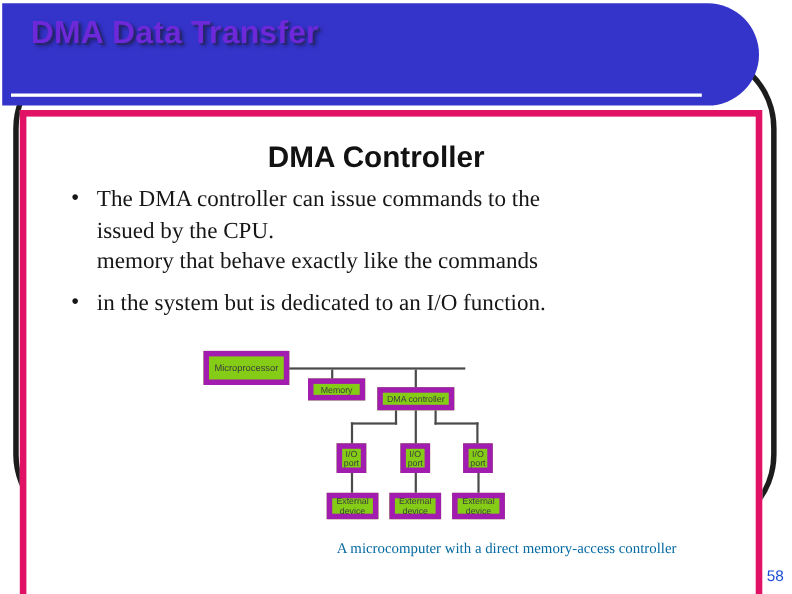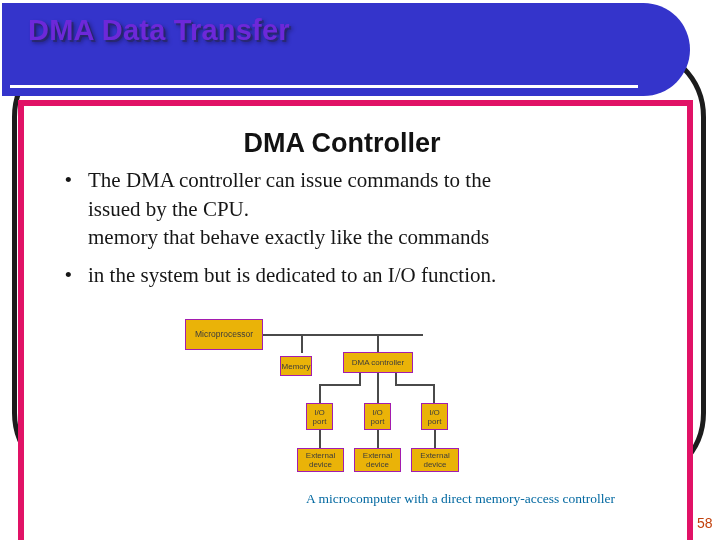--- a/index.html
+++ b/index.html
@@ -59,35 +59,35 @@
   }
   .bullet-item .dot {
     position:absolute; left:3px; top:0; font-size:19px; color:#161616;
   }
   .bullet-line { display:block;font-family:Liberation Serif, serif; }
 
   
   .dline { position:absolute; background:#4a4a4a; z-index:4; }
   .dbox {
     position:absolute; z-index:5; box-sizing:border-box;
-    background:#eab308; border:1px solid #a21caf;
+    background:#84cc16; border:5px solid #a21caf;
     display:flex; align-items:center; justify-content:center;
     text-align:center; color:#3c3c3c;
     font-size:8px; line-height:9px;
   }
   .diagram-caption {
     left:115px; top:491px; width:500px; z-index:4;
     text-align:right; color:#0369a1;
     font-family:"Liberation Serif", "DejaVu Serif", serif;
     font-size:13.5px;
   }
 
   .page-number {
     left:697px; top:515px; z-index:5;
-    color:#c2410c; font-size:14px;
+    color:#1d4ed8; font-size:14px;
   }
 </style>
 </head>
 <body>
 
 <div class="abs frame-outline"></div>
 
 <div class="abs header-capsule"></div>
 <div class="abs header-underline"></div>
 <div class="abs header-title">DMA Data Transfer</div>
@@ -123,21 +123,21 @@
 
   <div class="dline" style="left:395px; top:373px; width:2px;  height:13px;"></div>
   <div class="dline" style="left:395px; top:384px; width:40px; height:2px;"></div>
   <div class="dline" style="left:433px; top:384px; width:2px;  height:20px;"></div>
 
   <div class="dline" style="left:319px; top:430px; width:2px; height:18px;"></div>
   <div class="dline" style="left:377px; top:430px; width:2px; height:18px;"></div>
   <div class="dline" style="left:434px; top:430px; width:2px; height:18px;"></div>
 
   <div class="dbox" style="left:185px; top:319px; width:78px; height:31px; font-size:8.5px;">Microprocessor</div>
-  <div class="dbox" style="left:280px; top:356px; width:32px; height:20px;">Memory</div>
+  <div class="dbox" style="left:280px; top:344px; width:52px; height:20px;">Memory</div>
   <div class="dbox" style="left:343px; top:352px; width:70px; height:21px;">DMA controller</div>
 
   <div class="dbox" style="left:306px; top:403px; width:27px; height:27px;">I/O port</div>
   <div class="dbox" style="left:364px; top:403px; width:27px; height:27px;">I/O port</div>
   <div class="dbox" style="left:421px; top:403px; width:27px; height:27px;">I/O port</div>
 
   <div class="dbox" style="left:297px; top:448px; width:47px; height:24px;">External device</div>
   <div class="dbox" style="left:354px; top:448px; width:47px; height:24px;">External device</div>
   <div class="dbox" style="left:411px; top:448px; width:48px; height:24px;">External device</div>
 

